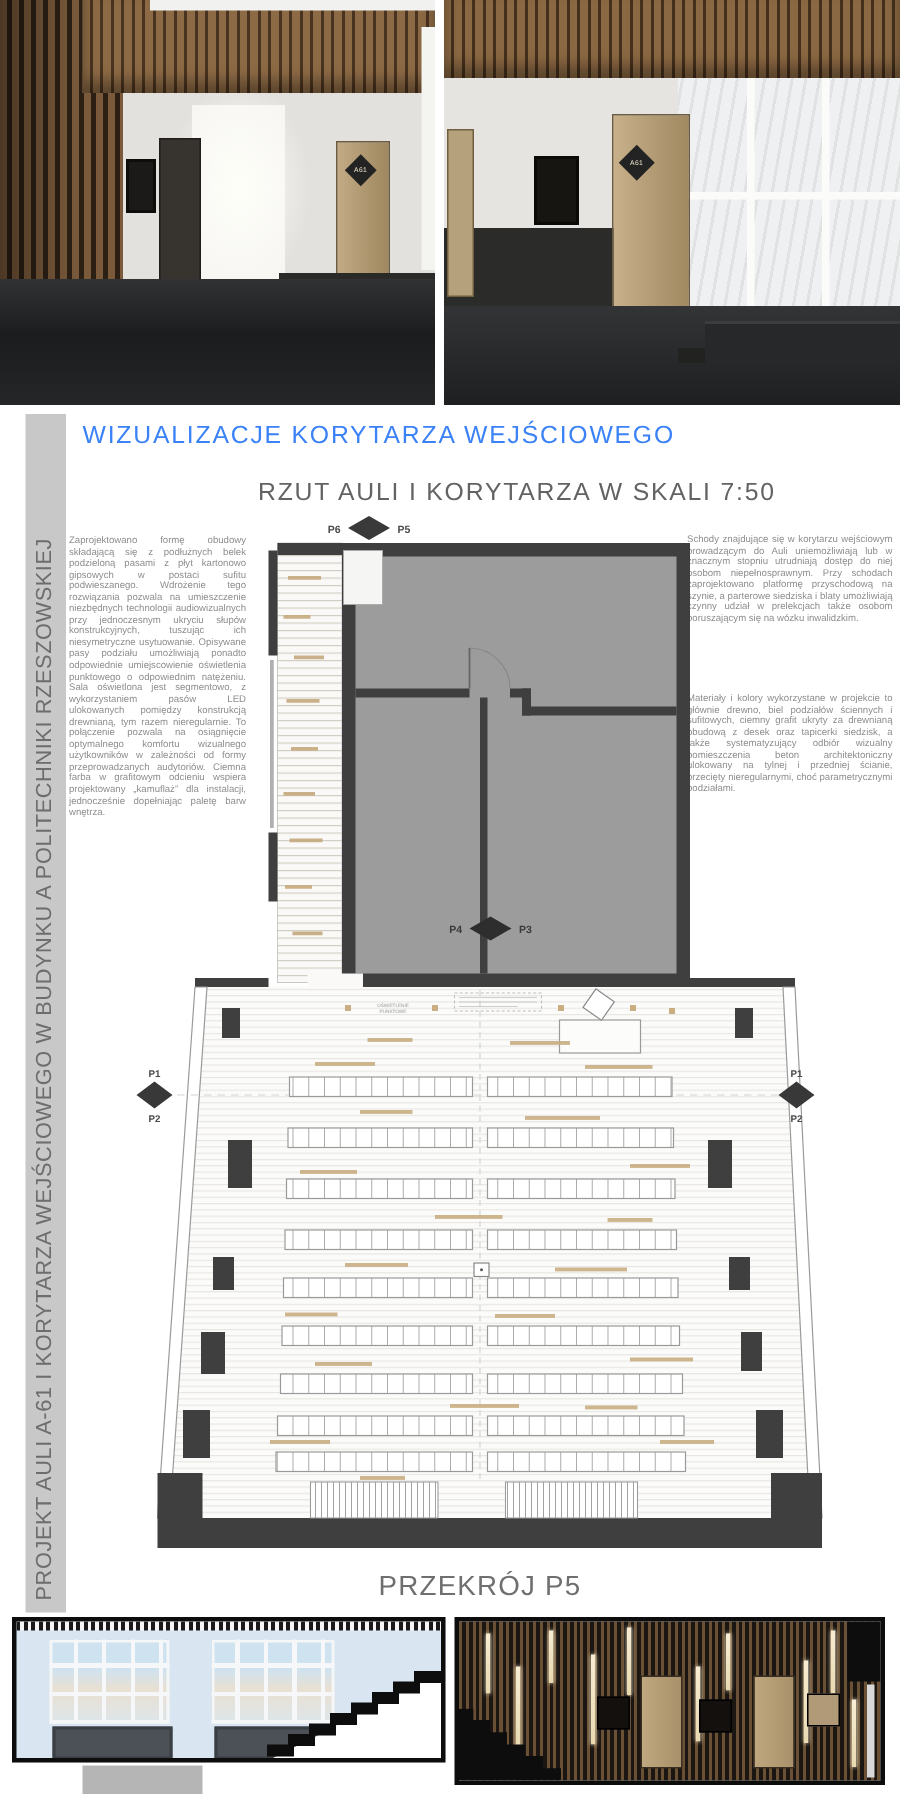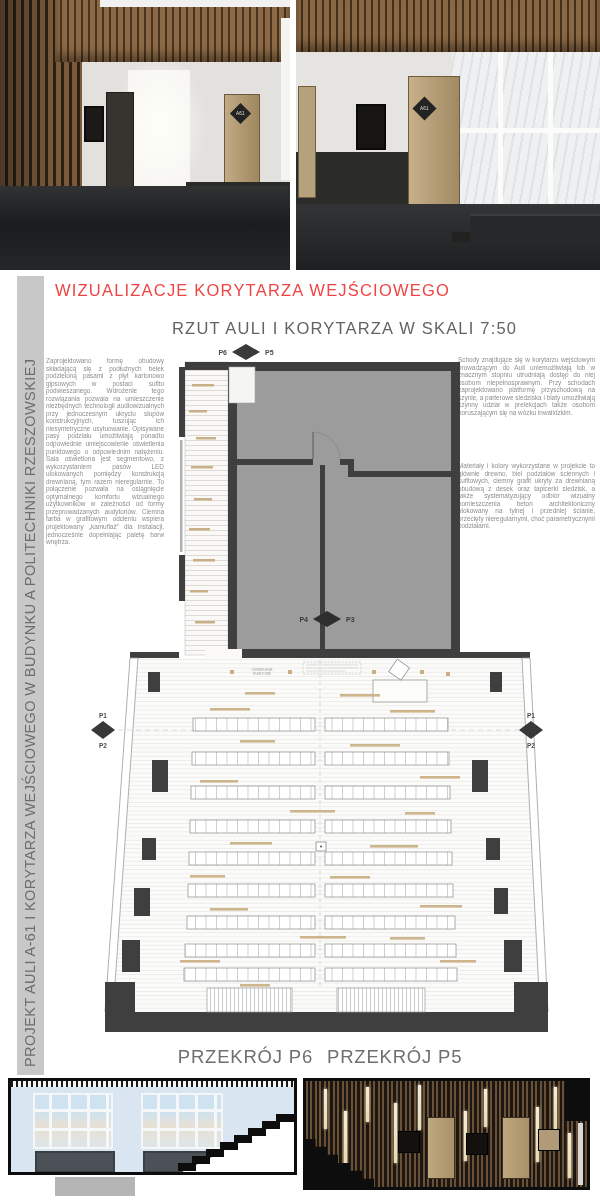--- a/index.html
+++ b/index.html
@@ -59,21 +59,21 @@
   .pl-left{left:233px;top:106px;}
   .pl-right{left:120px;top:100px;width:17px;height:17px;}
 
   
   .sidebar{left:17px;top:276px;width:27px;height:799px;background:#c8c8c8;}
   .sidebar-text{position:absolute;bottom:8px;left:0;width:27px;height:791px;
       writing-mode:vertical-rl;transform:rotate(180deg);
       font-size:14.5px;letter-spacing:.4px;color:#6d6d6d;line-height:27px;white-space:nowrap;}
 
   
-  .h-vis{left:55px;top:281px;font-size:16.5px;letter-spacing:1.2px;color:#ef4444;}
+  .h-vis{left:55px;top:281px;font-size:16.5px;letter-spacing:1.2px;color:#3b82f6;}
   .h-plan{left:172px;top:319px;font-size:16.5px;letter-spacing:1.2px;color:#636363;}
   .h-sections{left:150px;top:1046px;width:340px;display:flex;justify-content:center;gap:14px;
       font-size:18.5px;letter-spacing:.8px;color:#6f6f6f;}
   .para{font-size:6.4px;line-height:1.18;color:#8e8e8e;text-align:justify;}
   .para-left{left:46px;top:357px;width:118px;}
   .para-r1{left:458px;top:356px;width:137px;}
   .para-r2{left:458px;top:462px;width:137px;}
 
   
   .plan{left:90px;top:340px;width:470px;height:705px;}
@@ -351,21 +351,20 @@
   </g>
   <g>
     <polygon points="429,390 441,381 453,390 441,399" fill="#383838"></polygon>
     <text x="441" y="378" text-anchor="middle" font-size="6.5" font-weight="bold" fill="#4a4a4a">P1</text>
     <text x="441" y="408" text-anchor="middle" font-size="6.5" font-weight="bold" fill="#4a4a4a">P2</text>
   </g>
 </svg>
 </div>
 
 <div class="abs h-sections">
-  <span>PRZEKRÓJ P6</span>
   <span>PRZEKRÓJ P5</span>
 </div>
 
 <div class="abs sec6">
   <div class="s6-gray"></div>
   <div class="s6-body">
     <div class="s6-dots"></div>
     <div class="s6-win s6-w1"></div>
     <div class="s6-win s6-w2"></div>
     <div class="s6-rad s6-r1"></div>

